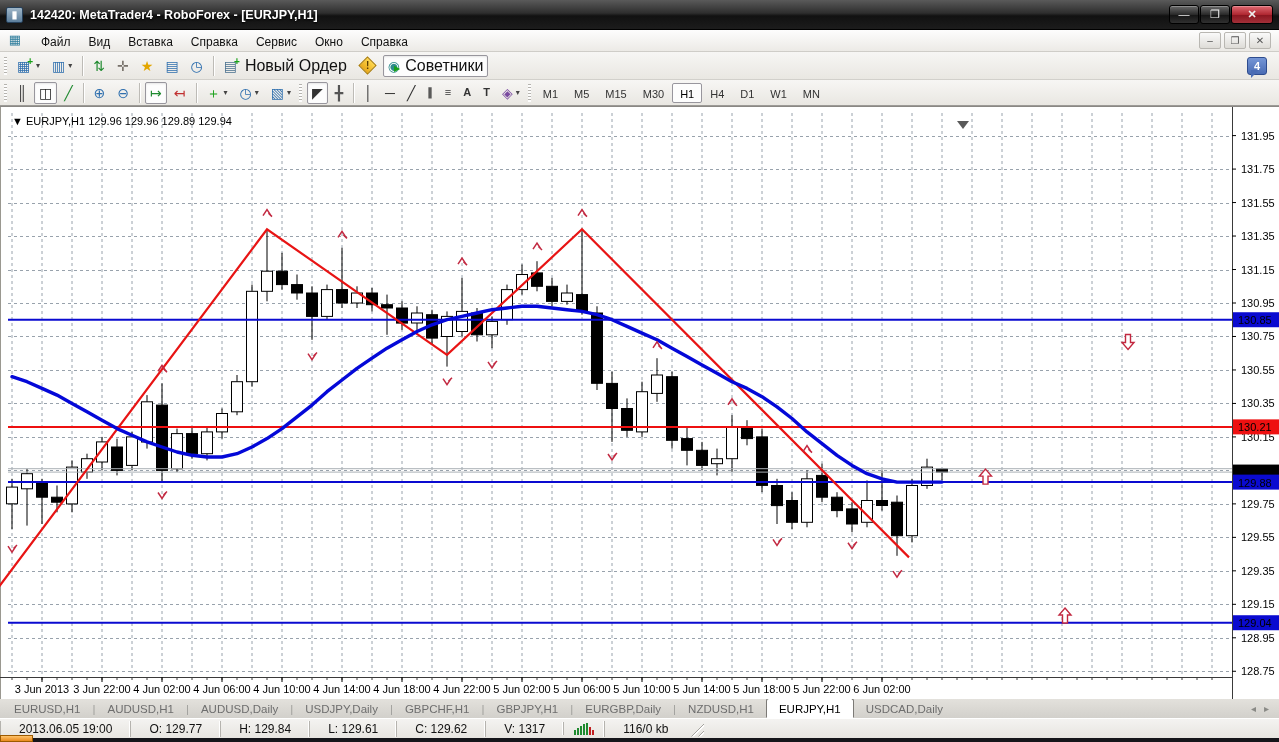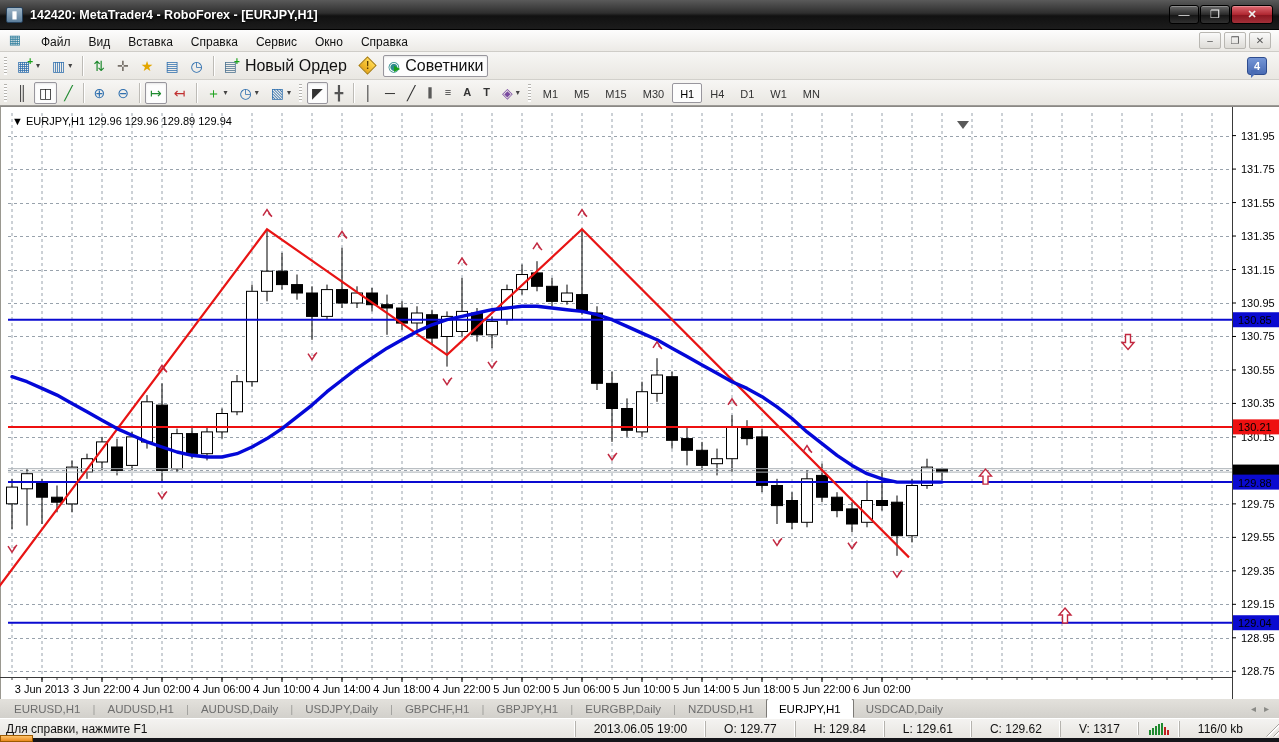--- a/index.html
+++ b/index.html
@@ -515,21 +515,20 @@
       <span class="tab">NZDUSD,H1</span>
       <span class="tab active">EURJPY,H1</span>
       <span class="tab">USDCAD,Daily</span>
       <span class="tab-arrows">
         <span>◂</span>
         <span>▸</span>
       </span>
     </div>
 
   <div class="statusbar">
-    <span class="status-help">Для справки, нажмите F1</span>
     <span id="statuscells" style="display:flex;align-items:center;height:100%">
         <span class="scell">2013.06.05 19:00</span>
         <span class="scell">O: 129.77</span>
         <span class="scell">H: 129.84</span>
         <span class="scell">L: 129.61</span>
         <span class="scell">C: 129.62</span>
         <span class="scell">V: 1317</span>
         <span class="sigbars">
           <i style="height: 5px; background: rgb(31, 138, 47);"></i>
           <i style="height: 7px; background: rgb(31, 138, 47);"></i>

